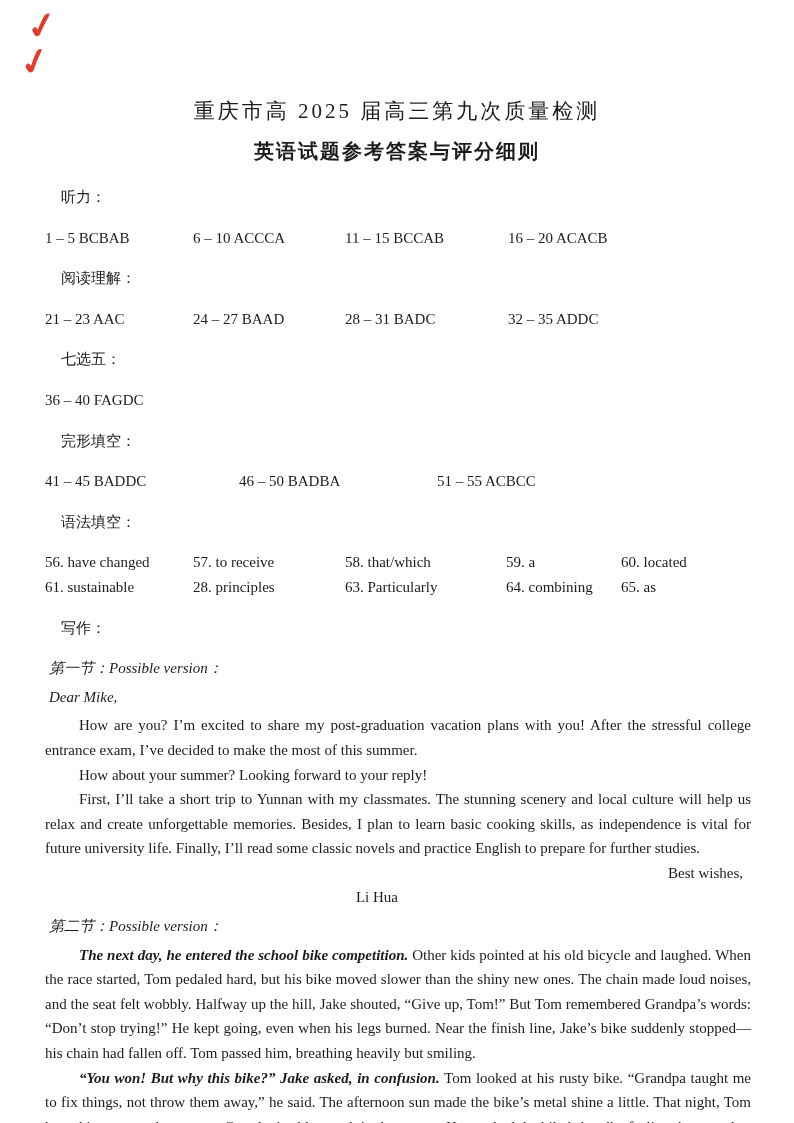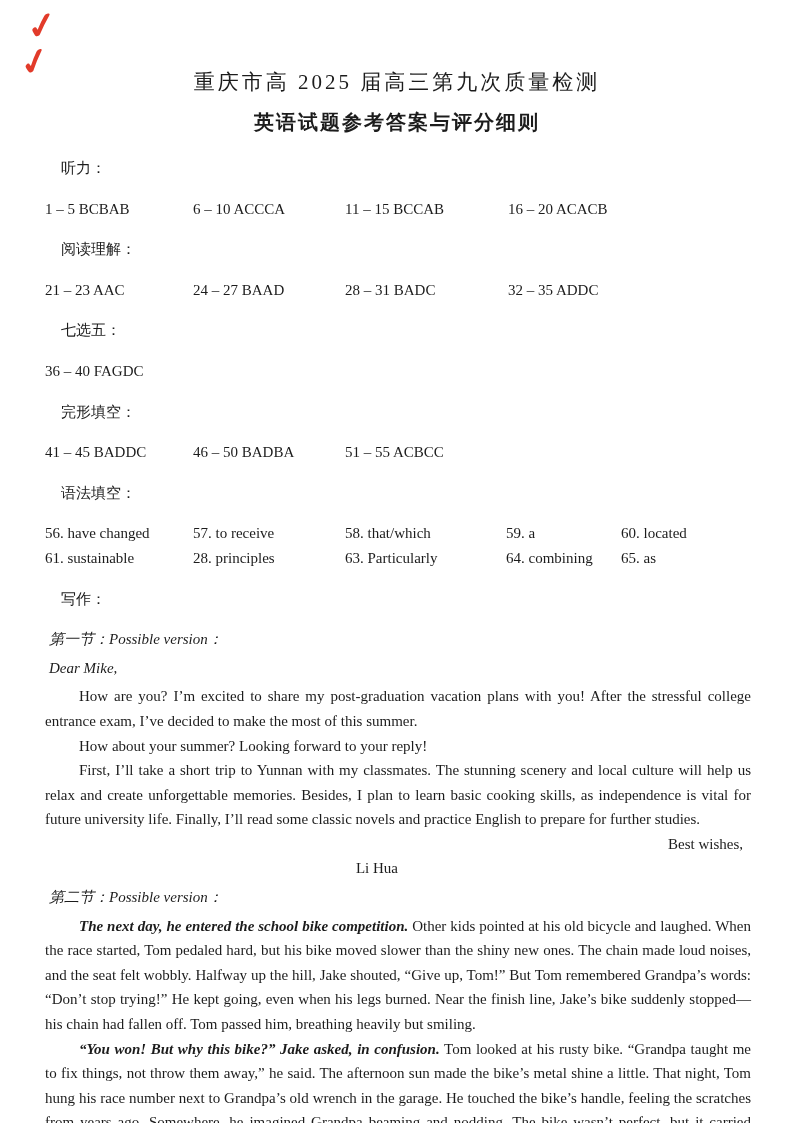--- a/index.html
+++ b/index.html
@@ -16,21 +16,21 @@
     color:#e23b2a;
     font-size:36px;
     font-weight:bold;
     line-height:1;
     user-select:none;
   }
   .red-mark.m1{left:27px;top:8px;transform:rotate(-10deg);}
   .red-mark.m2{left:20px;top:44px;transform:rotate(-14deg);}
   .title{
     margin:0;
-    padding-top:68px;
+    padding-top:97px;
     text-align:center;
     font-size:21px;
     font-weight:400;
     letter-spacing:3px;
   }
   .subtitle{
     margin:13px 0 0 0;
     text-align:center;
     font-size:20px;
     font-weight:700;
@@ -39,21 +39,21 @@
   }
   .content{
     margin:20px 43px 0 45px;
     font-size:15px;
     line-height:24.6px;
   }
   .ans-label{margin:16px;}
   .ans-row{display:grid;}
   .cols4{grid-template-columns:148px 152px 163px 1fr;}
   .cols5{grid-template-columns:148px 152px 161px 115px 1fr;}
-  .cols3{grid-template-columns:148px 152px 1fr;}
+  .cols3{grid-template-columns:148px 152px 1fr;gap:46px;}
   .cols1{grid-template-columns:1fr;}
   .para{
     margin:0;
     text-align:justify;
     text-indent:34px;
   }
   .plain{margin:4px;text-indent:0;font-style:italic;}
   .closing{margin:0;text-align:right;padding-right:8px;}
   .signature{margin:0;text-align:center;padding-right:42px;}
   .lead{font-weight:700;font-style:italic;}

